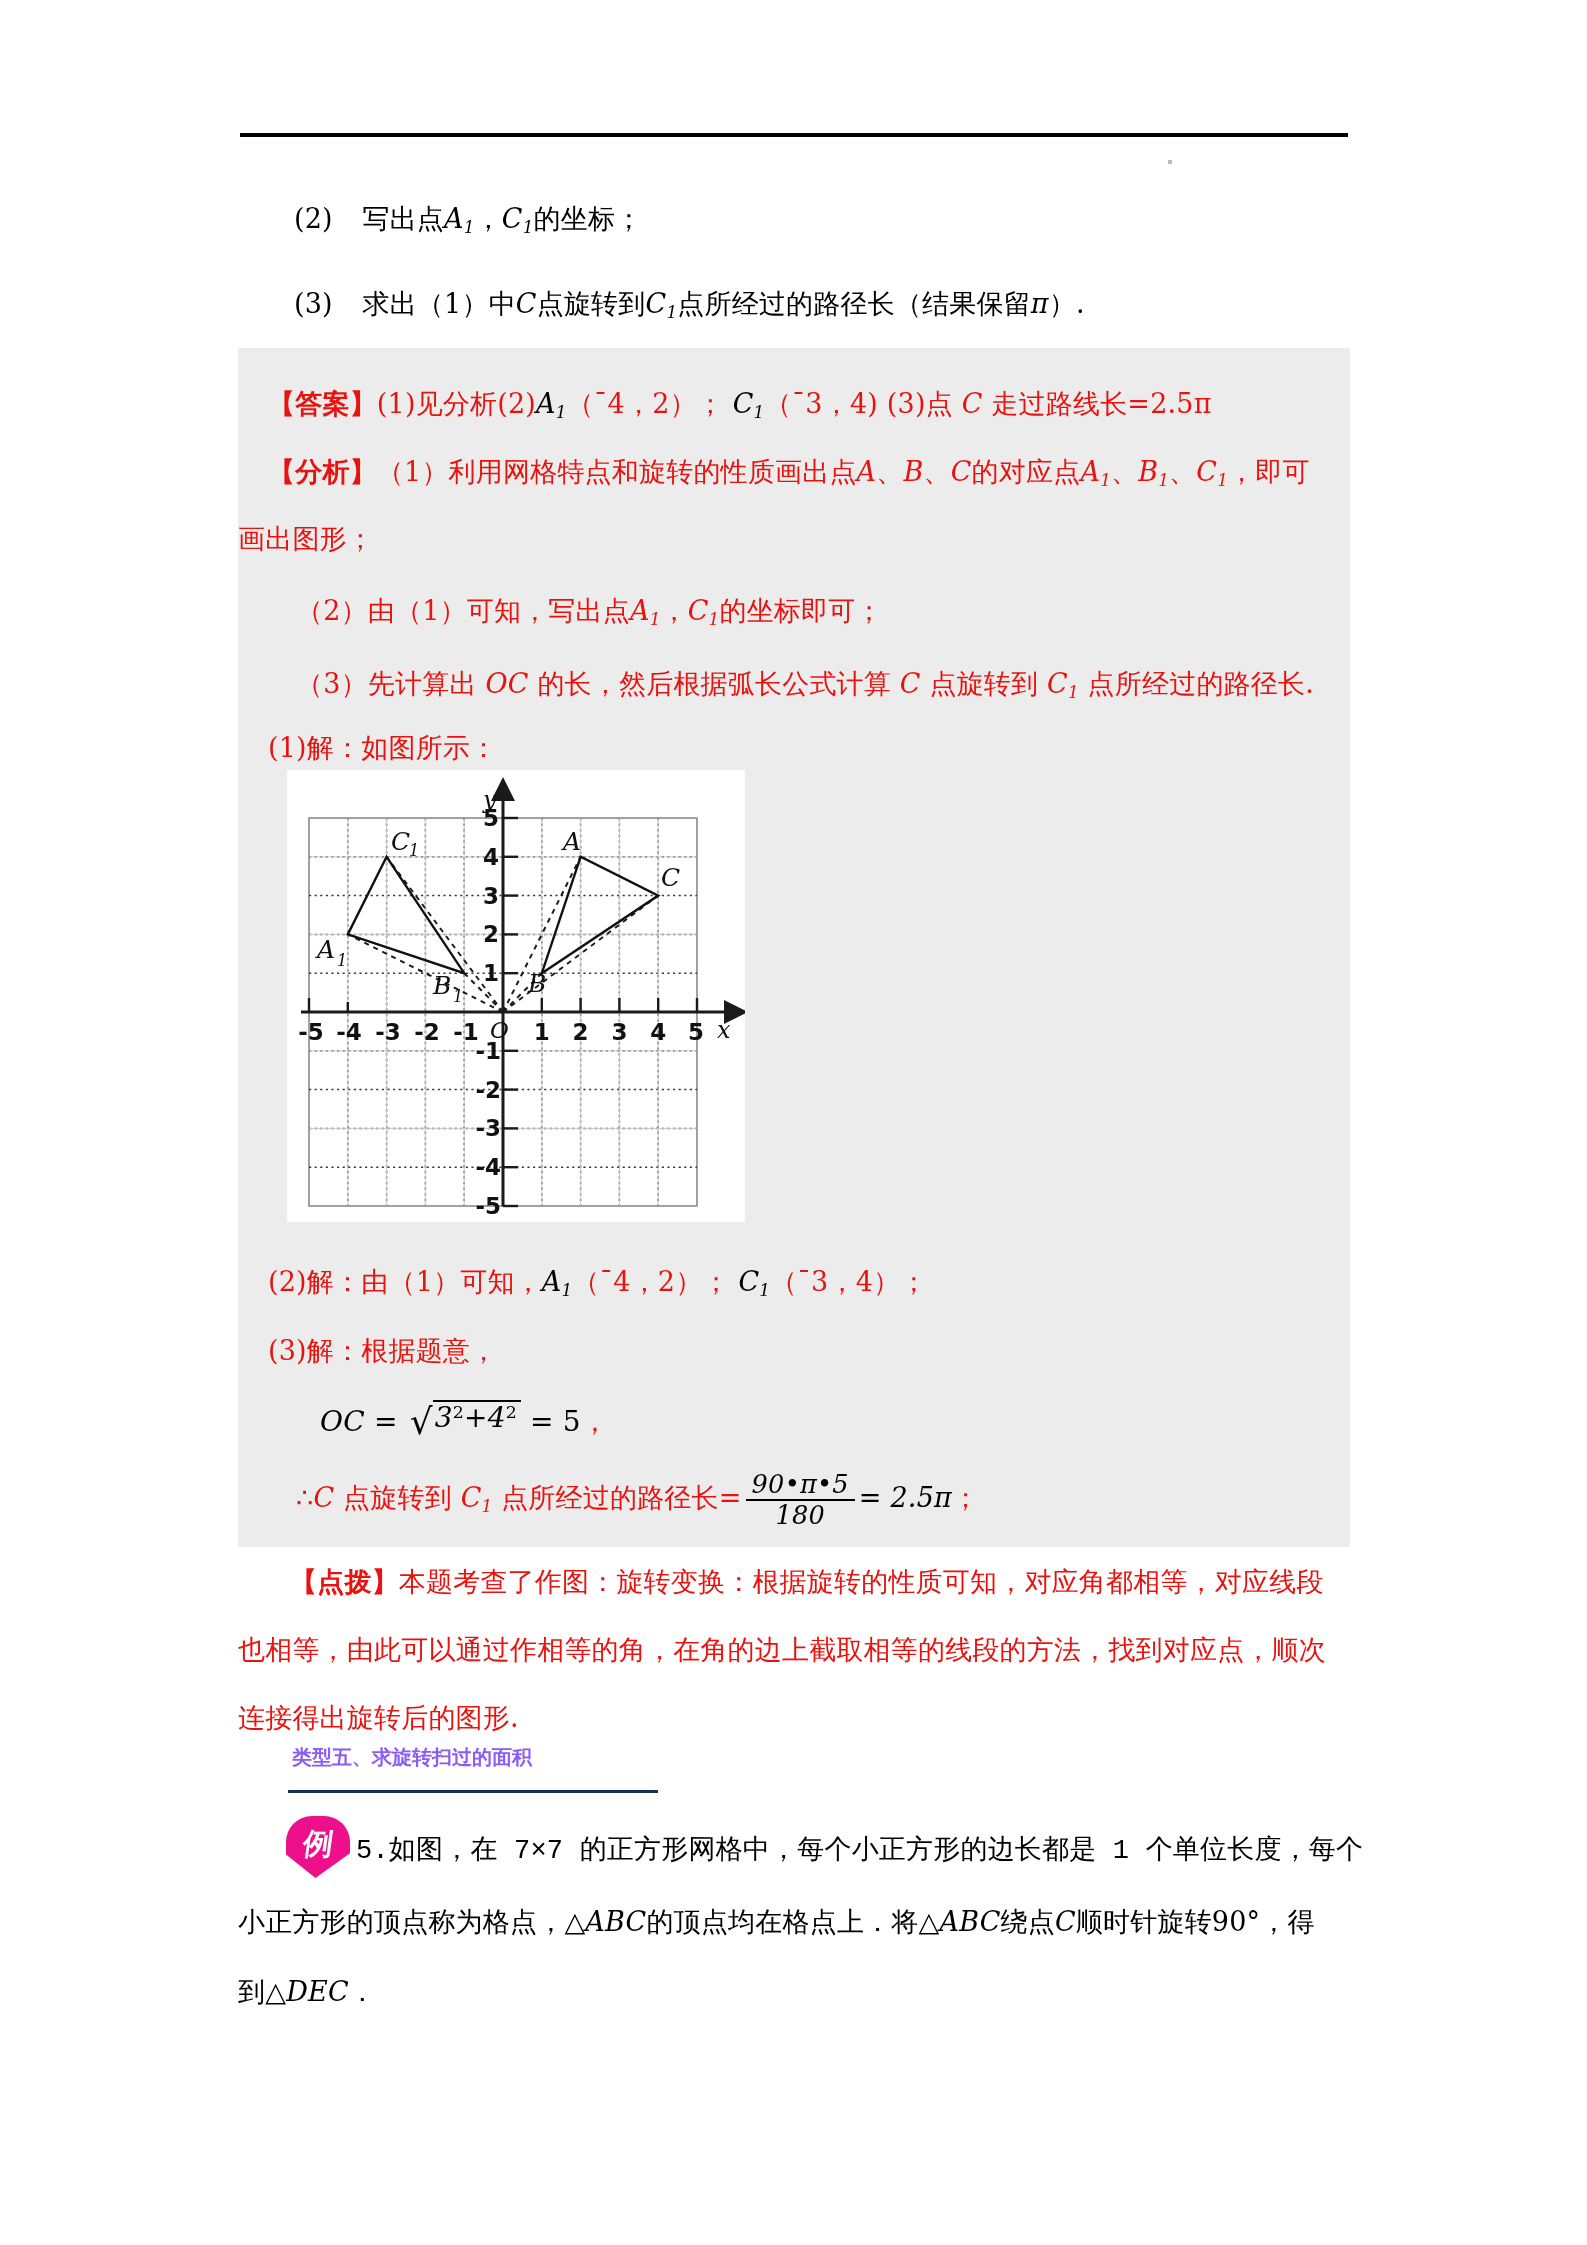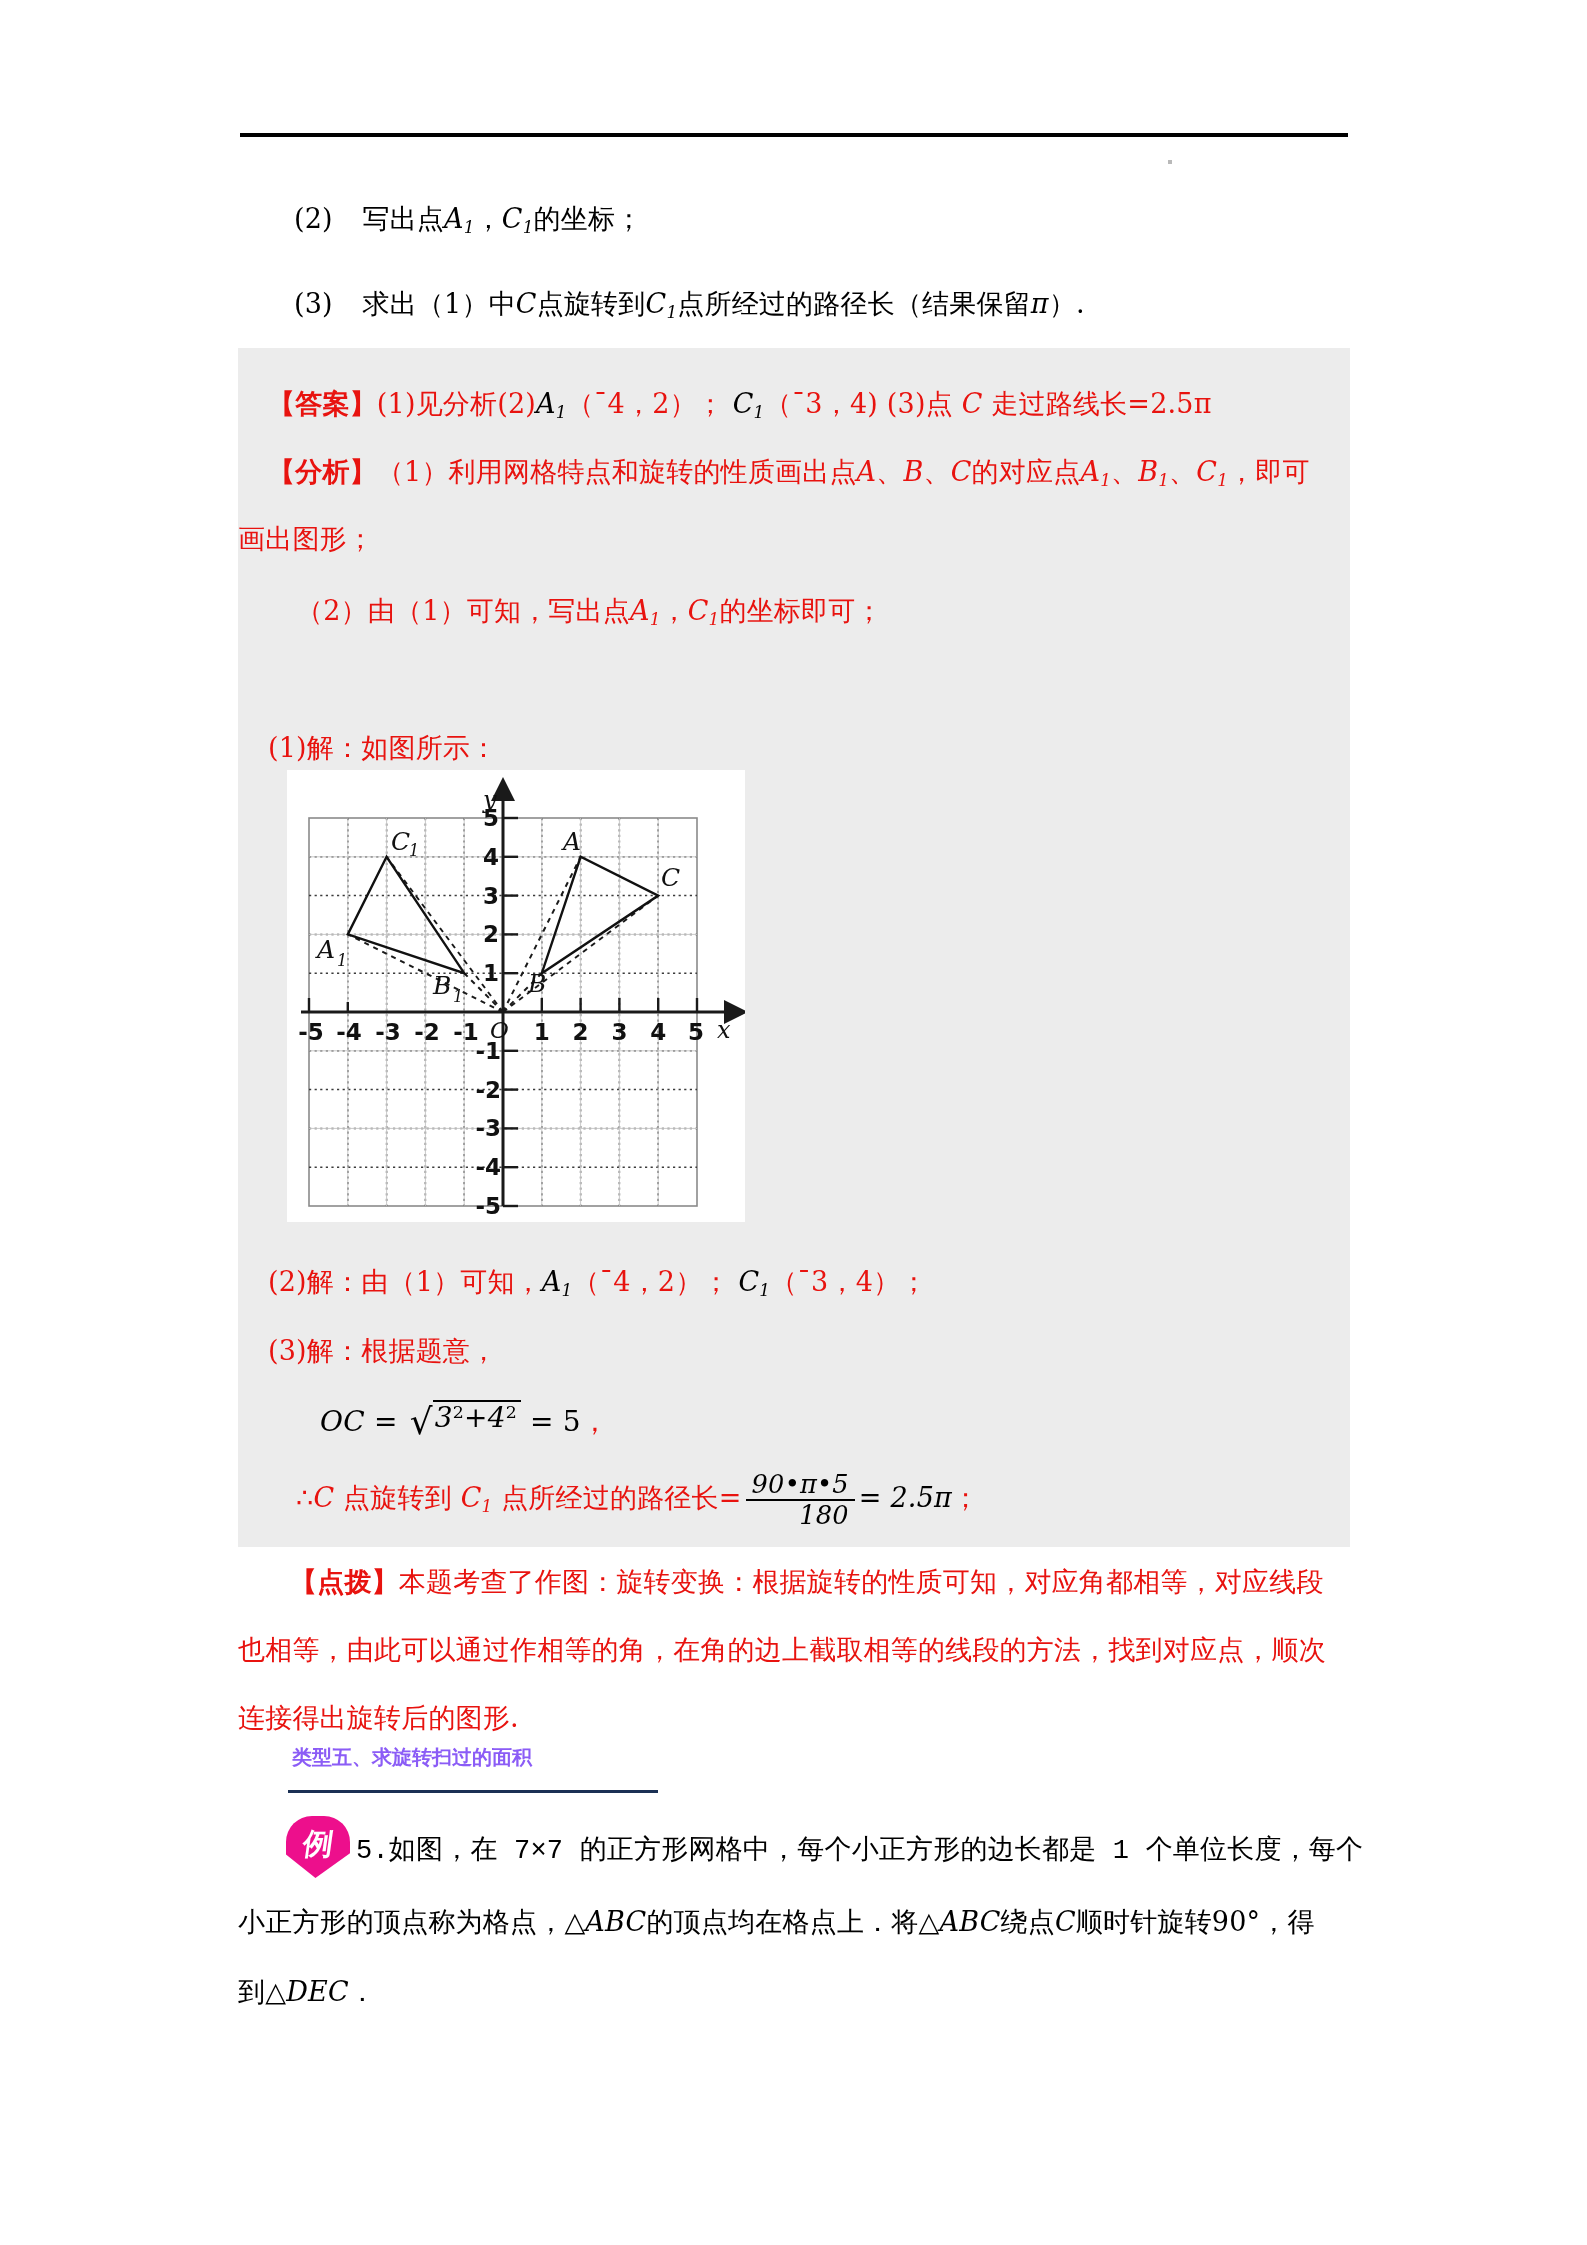--- a/index.html
+++ b/index.html
@@ -67,21 +67,21 @@
     width: 458px;
     height: 452px;
     background: #ffffff;
   }
   .grid-svg { display:block; }
 
   
   .frac {
     display: inline-block;
     vertical-align: middle;
-    text-align: right;
+    text-align: center;
     line-height: 1.12;
     font-size: 0.95em;
     margin: 0 4px;
   }
   .frac .num { display: block; padding: 0 6px; }
   .frac .den { display: block; border-top: 2px solid currentColor; padding: 0 6px; }
   .rad {
     display: inline-block;
     position: relative;
     padding-left: 3px;
@@ -175,20 +175,29 @@
   <div class="ln serif red" style="left:268px; top:458px;">
     <span style="font-weight:bold">【分析】</span><span>（1）利用网格特点和旋转的性质画出点</span><span class="ital">A</span><span>、</span><span class="ital">B</span><span>、</span><span class="ital">C</span><span>的对应点</span><span class="ital">A</span><span class="sub">1</span><span>、</span><span class="ital">B</span><span class="sub">1</span><span>、</span><span class="ital">C</span><span class="sub">1</span><span>，即可</span>
   </div>
 
   <div class="ln serif red" style="left:238px; top:525px;">画出图形；</div>
 
   <div class="ln serif red" style="left:296px; top:597px;">
     <span>（2）由（1）可知，写出点</span><span class="ital">A</span><span class="sub">1</span><span>，</span><span class="ital">C</span><span class="sub">1</span><span>的坐标即可；</span>
   </div>
 
+  <div class="ln serif red" style="left:296px; top:670px;">
+    <span>（3）先计算出</span>
+    <span class="ital">OC</span>
+    <span>的长，然后根据弧长公式计算</span>
+    <span class="ital">C</span>
+    <span>点旋转到</span>
+    <span class="ital">C</span><span class="sub">1</span>
+    <span>点所经过的路径长.</span>
+  </div>
 
   <div class="ln serif red" style="left:268px; top:734px;">(1)解：如图所示：</div>
 
   <div class="figure-box">
     <svg class="grid-svg" width="458" height="452" viewBox="0 0 458 452" xmlns="http://www.w3.org/2000/svg">
       <defs>
         <marker id="arrh" markerWidth="9" markerHeight="9" refX="1" refY="4" orient="auto">
           <path d="M0,0 L8,4 L0,8 z" fill="#1a1a1a"></path>
         </marker>
       </defs>

